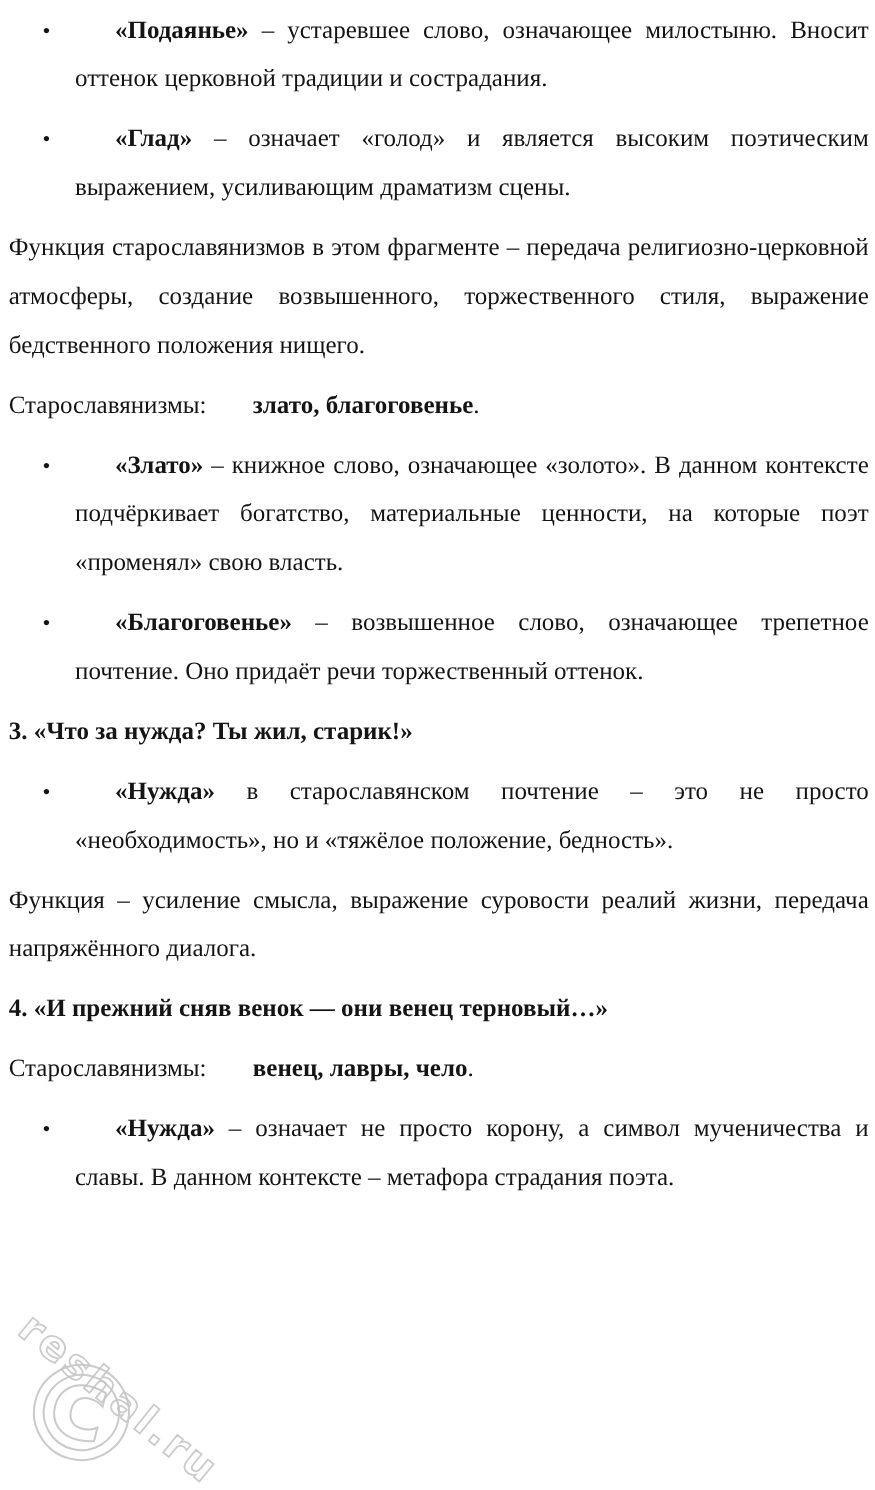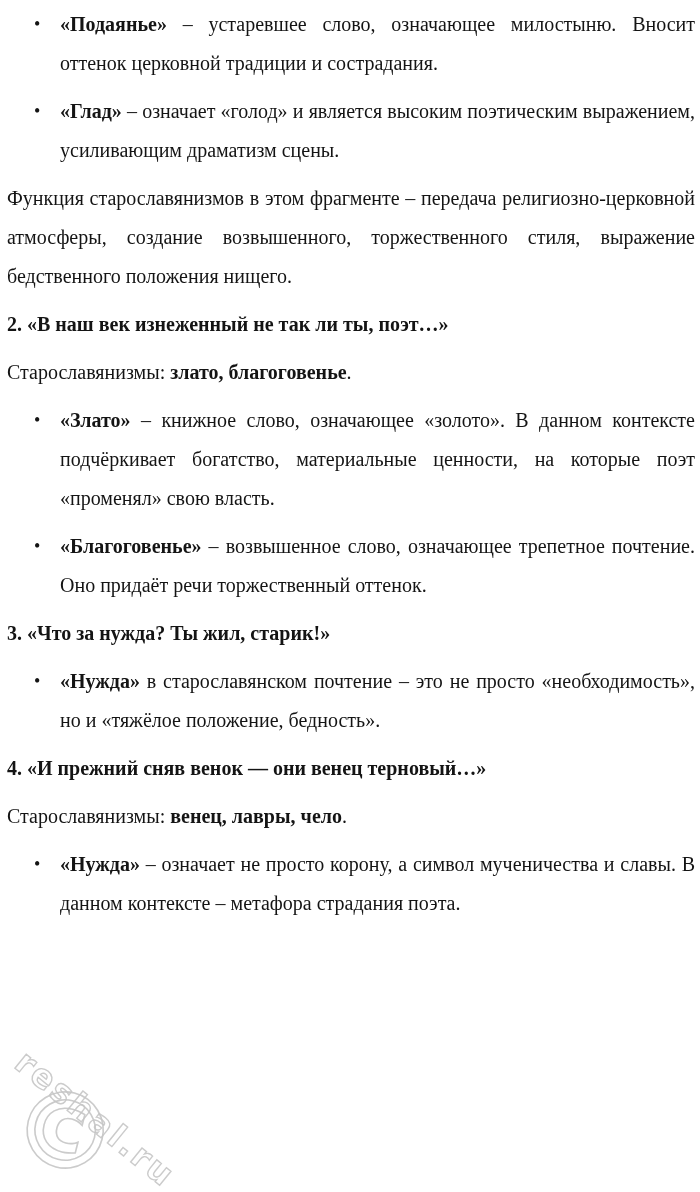--- a/index.html
+++ b/index.html
@@ -49,20 +49,21 @@
     box-sizing: border-box;
     padding-left: 27px;
     font-size: 18px;
     line-height: 39px;
   }
   .li-text {
     flex: 1 1 auto;
   }
   b, .bold {
     font-weight: bold;
+    margin-left: 32px;
   }
   
   .wm {
     position: absolute;
     z-index: 2;
     pointer-events: none;
     font-family: "DejaVu Sans", sans-serif;
     font-weight: bold;
     color: transparent;
     -webkit-text-stroke: 1.4px #c6c6c6;
@@ -97,21 +98,20 @@
       <div class="li-text"><b>«Подаянье»</b><span> – устаревшее слово, означающее милостыню. Вносит оттенок церковной традиции и сострадания.</span></div>
     </div>
     <div class="li">
       <span class="bullet">•</span>
       <div class="li-text"><b>«Глад»</b><span> – означает «голод» и является высоким поэтическим выражением, усиливающим драматизм сцены.</span></div>
     </div>
   </div>
 
   <p class="para">Функция старославянизмов в этом фрагменте – передача религиозно-церковной атмосферы, создание возвышенного, торжественного стиля, выражение бедственного положения нищего.</p>
 
-  <div class="heading">2. «В наш век изнеженный не так ли ты, поэт…»</div>
 
   <p class="lead"><span>Старославянизмы: </span><b>злато, благоговенье</b><span>.</span></p>
 
   <div class="list">
     <div class="li">
       <span class="bullet">•</span>
       <div class="li-text"><b>«Злато»</b><span> – книжное слово, означающее «золото». В данном контексте подчёркивает богатство, материальные ценности, на которые поэт «променял» свою власть.</span></div>
     </div>
     <div class="li">
       <span class="bullet">•</span>
@@ -123,20 +123,21 @@
   <div class="heading">3. «Что за нужда? Ты жил, старик!»</div>
 
 
   <div class="list">
     <div class="li">
       <span class="bullet">•</span>
       <div class="li-text"><b>«Нужда»</b><span> в старославянском почтение – это не просто «необходимость», но и «тяжёлое положение, бедность».</span></div>
     </div>
   </div>
 
+  <p class="para">Функция – усиление смысла, выражение суровости реалий жизни, передача напряжённого диалога.</p>
 
   <div class="heading">4. «И прежний сняв венок — они венец терновый…»</div>
 
   <p class="lead"><span>Старославянизмы: </span><b>венец, лавры, чело</b><span>.</span></p>
 
   <div class="list">
     <div class="li">
       <span class="bullet">•</span>
       <div class="li-text"><b>«Нужда»</b><span> – означает не просто корону, а символ мученичества и славы. В данном контексте – метафора страдания поэта.</span></div>
     </div>

